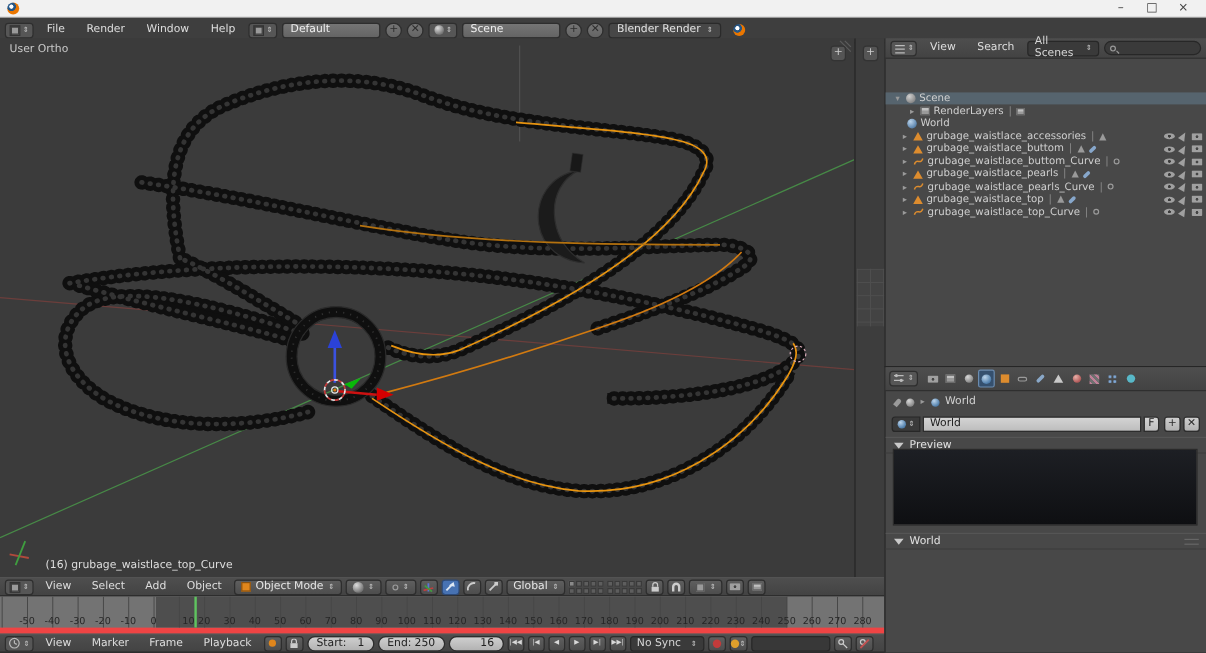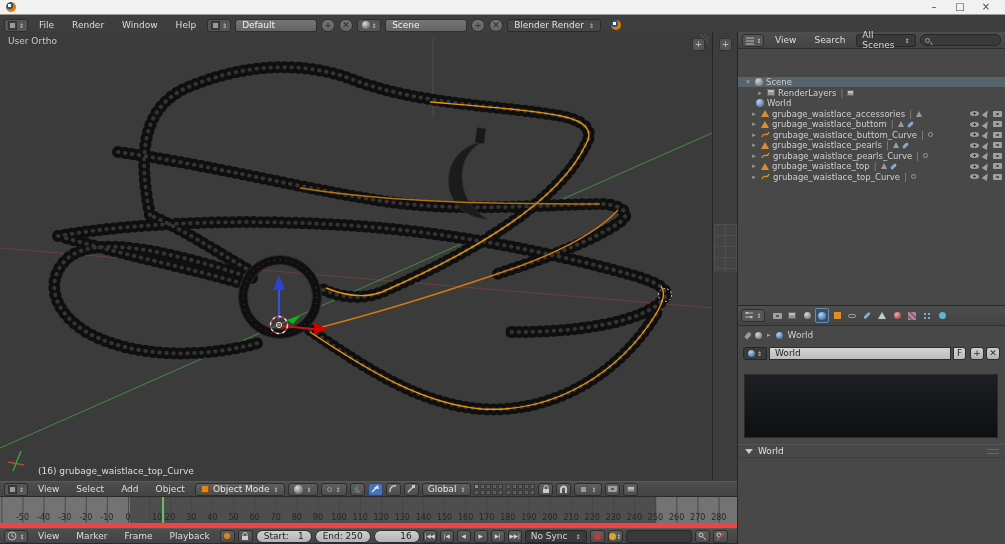--- a/index.html
+++ b/index.html
@@ -652,20 +652,24 @@
       <span class="dbico">
           <span class="g-globe" style="width:7px;height:7px"></span>
           <span class="updn">⇕</span>
         </span>
       <span class="dbname">World</span>
       <span class="fbtn">F</span>
       <span class="pmini">+</span>
       <span class="pmini" style="margin-left:0">✕</span>
     </div>
 
+    <div class="phead" style="margin-top:2px">
+      <span class="tri-d"></span>
+      <span>Preview</span>
+    </div>
     <div class="preview-box"></div>
 
     <div class="phead" style="position:absolute; top:138px; width:268px">
       <span class="tri-d"></span>
       <span>World</span>
       <span class="grip"></span>
     </div>
 
   </div>
 

